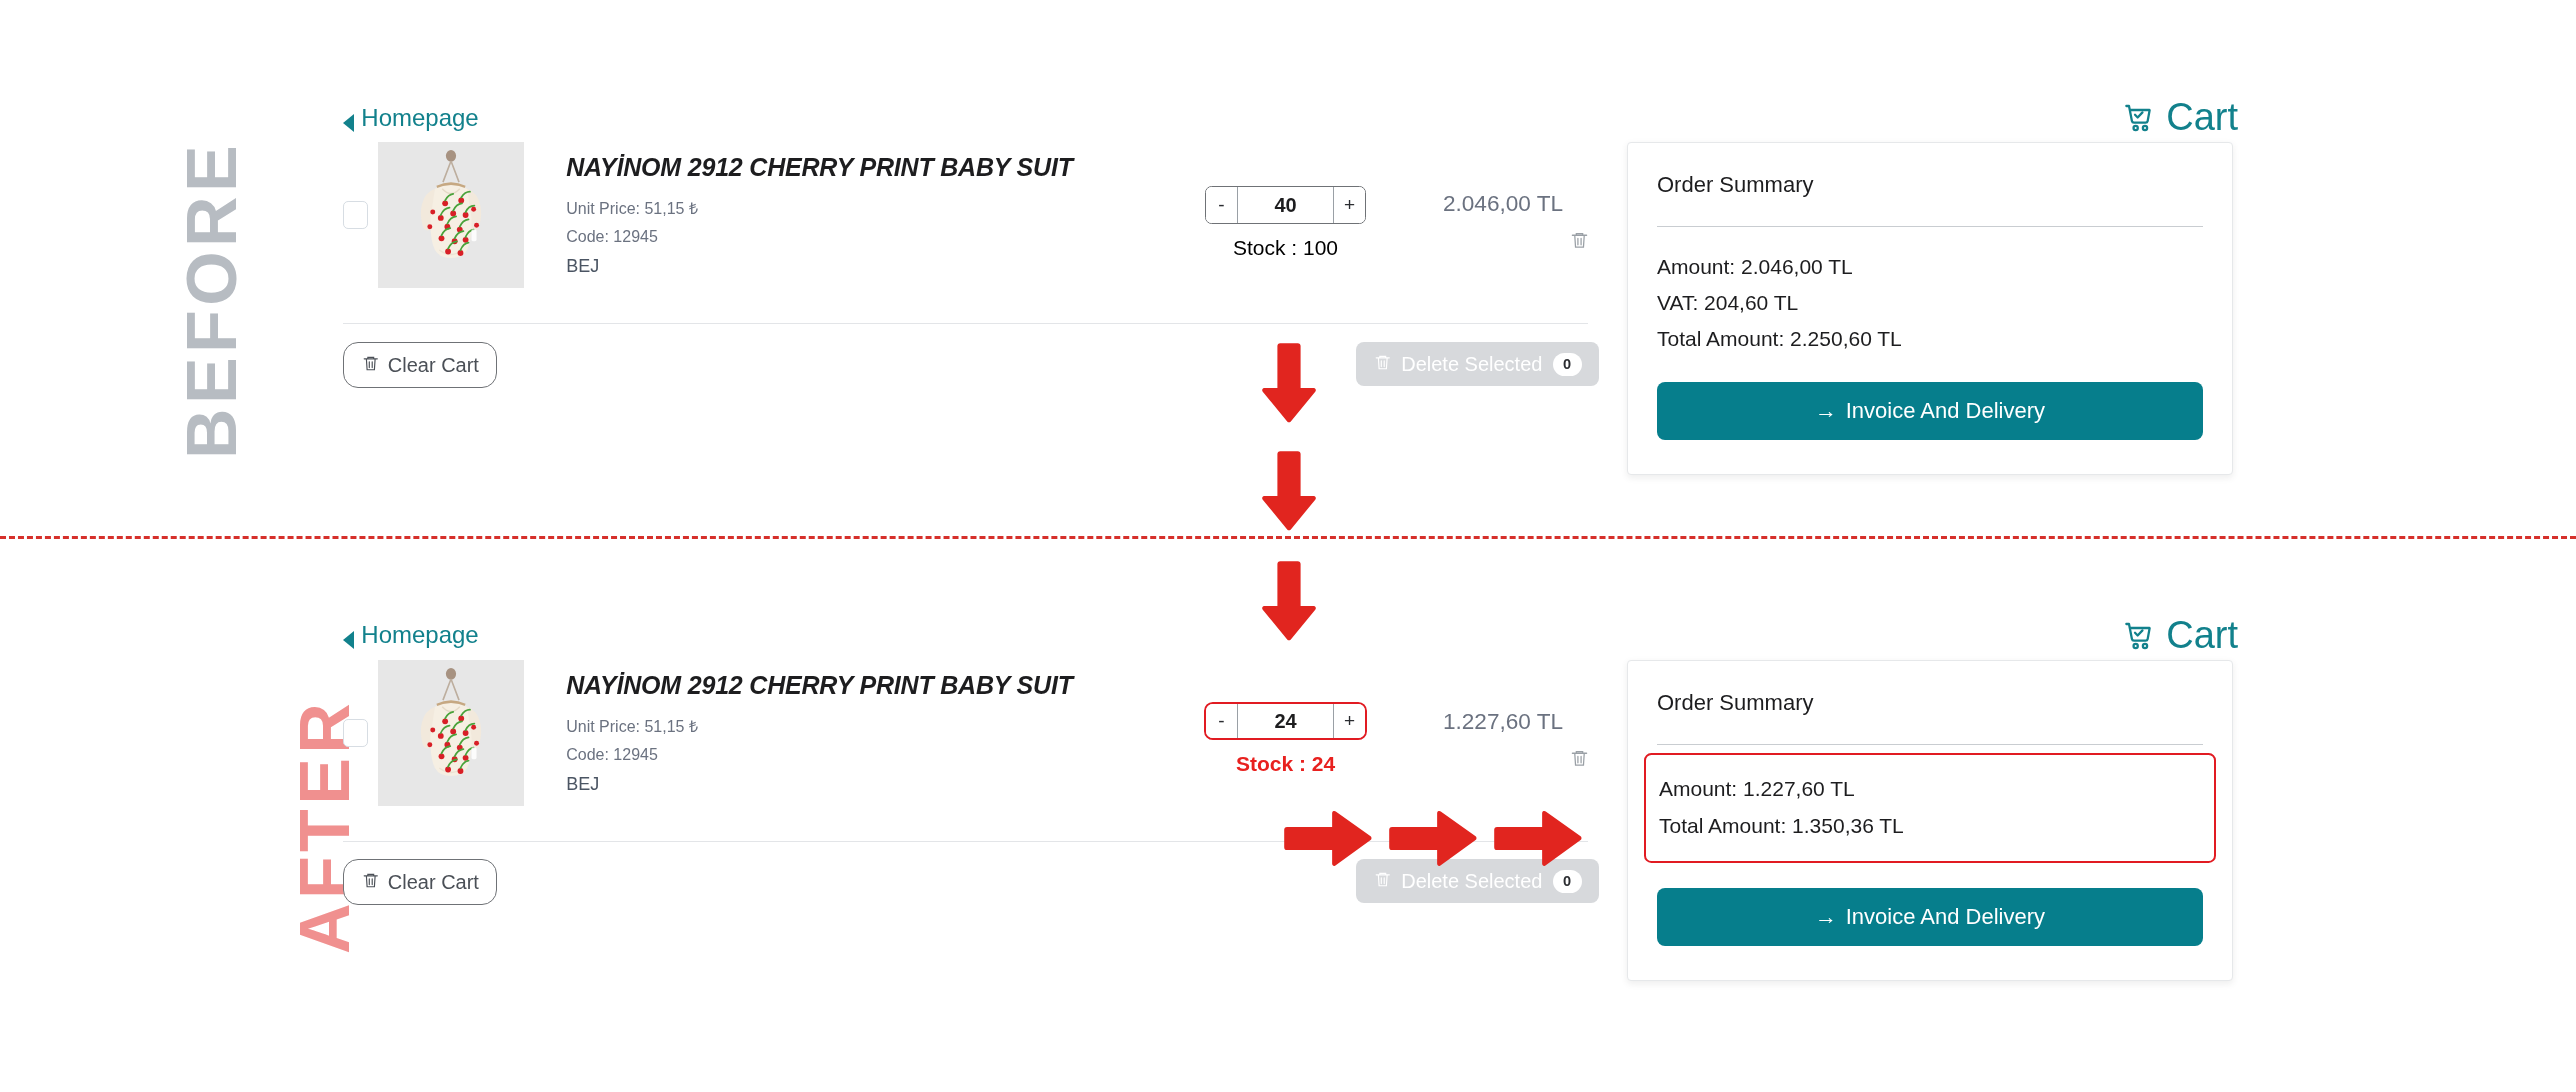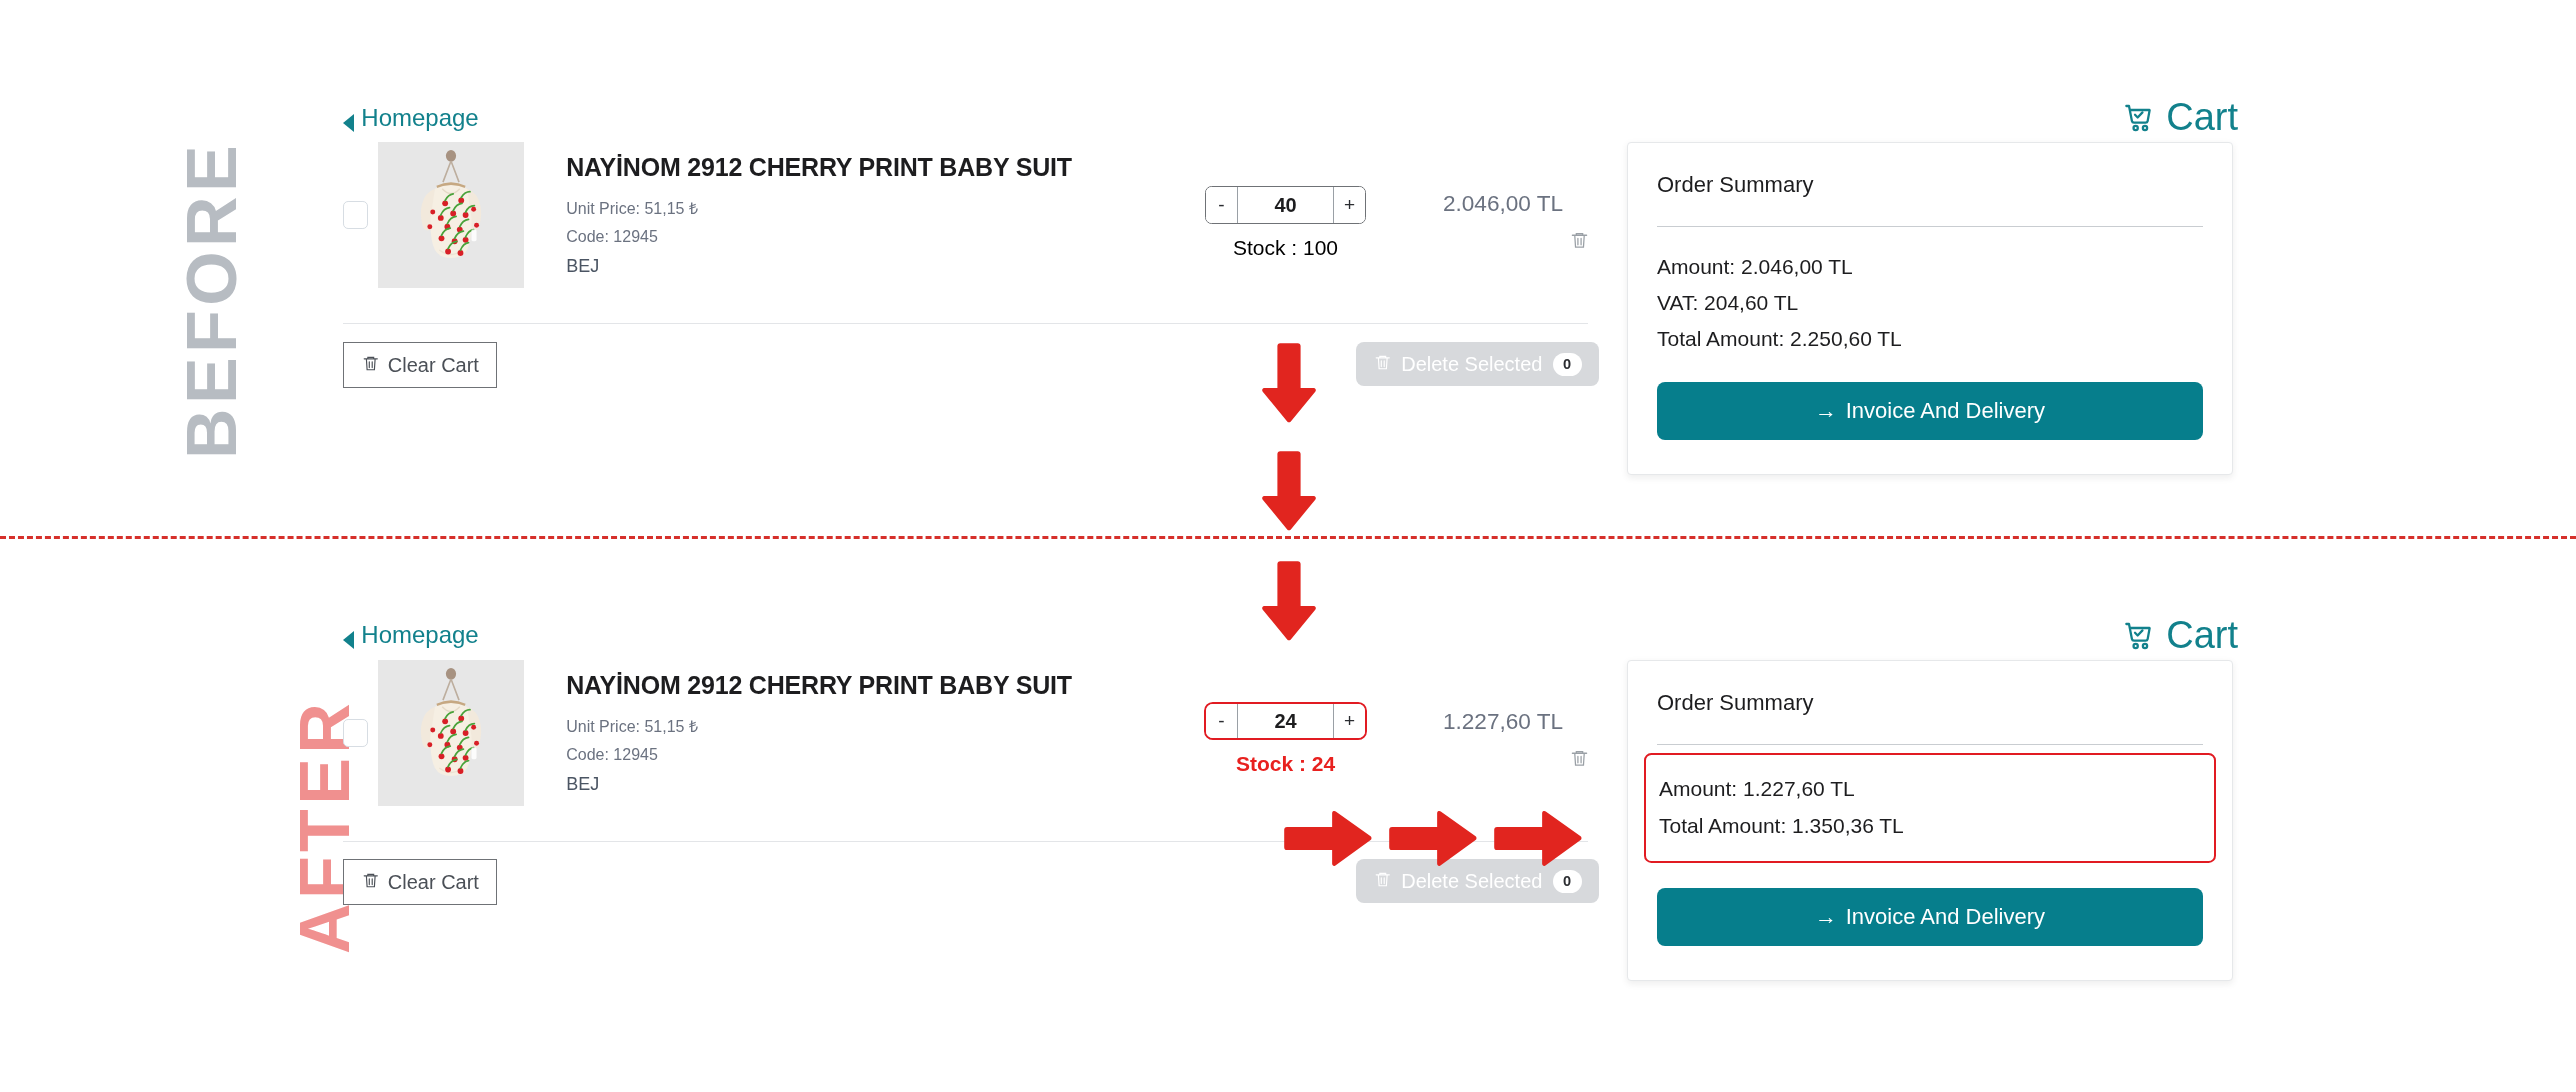--- a/index.html
+++ b/index.html
@@ -80,20 +80,21 @@
     overflow: hidden;
   }
   .product-thumb svg { position: absolute; inset: 0; width: 100%; height: 100%; }
   .product-info { margin-left: 42px; flex: 1 1 auto; }
   .product-title {
     font-size: 25px;
     font-weight: 700;
     color: #1d1d1f;
     letter-spacing: -0.2px;
     margin-bottom: 13px;
+    font-style: italic;
   }
   .product-meta {
     font-size: 16px;
     color: #6b7280;
     line-height: 1.75;
   }
   .product-color {
     font-size: 18px;
     color: #4b5563;
     margin-top: 4.4px;
@@ -154,21 +155,21 @@
     left: 343px; width: 1245px;
     height: 0.7px; background: #e3e5e8;
   }
 
   
   .clear-cart {
     position: absolute;
     left: 343px;
     display: inline-flex; align-items: center; gap: 8.8px;
     border: 1.5px solid #6f7276;
-    border-radius: 0;
+    border-radius: 15px;
     padding: 9.5px 17.5px;
     background: #fff;
     color: #4b5057;
     font-size: 20px;
     cursor: pointer;
   }
   .delete-selected {
     position: absolute;
     left: 1356px;
     display: inline-flex; align-items: center; gap: 10.2px;

